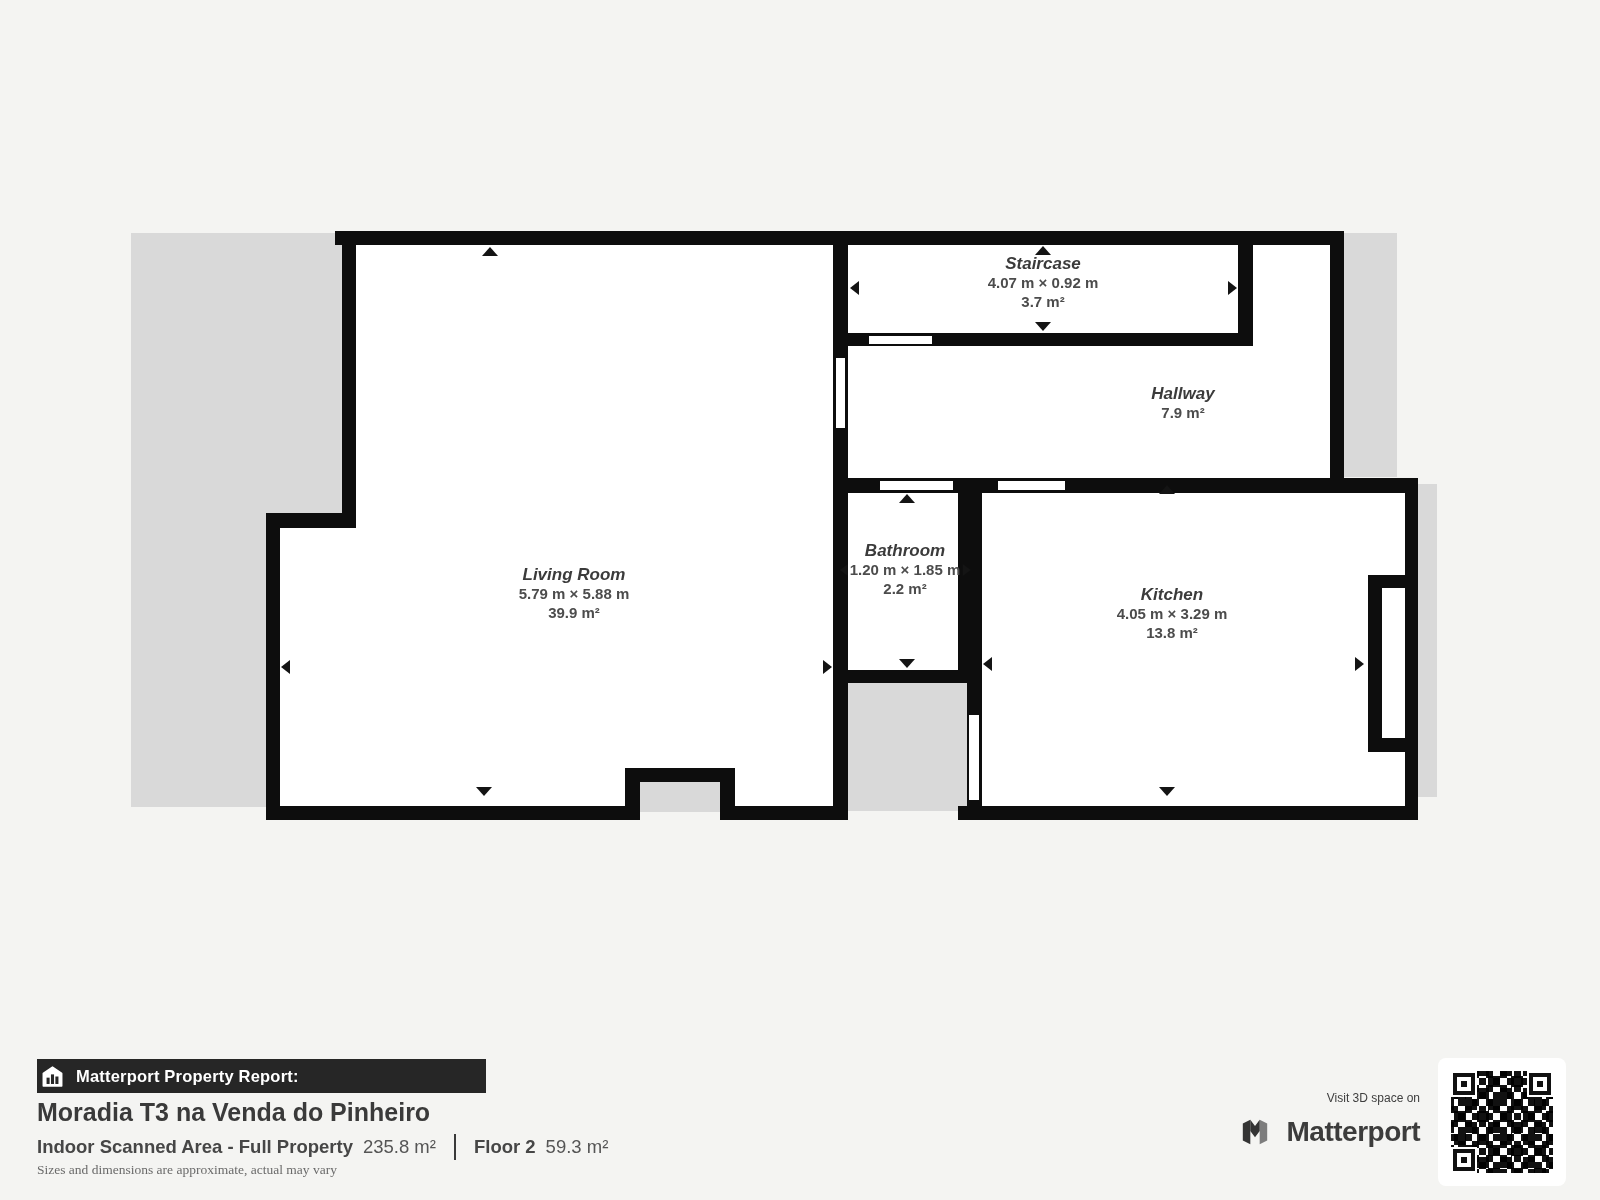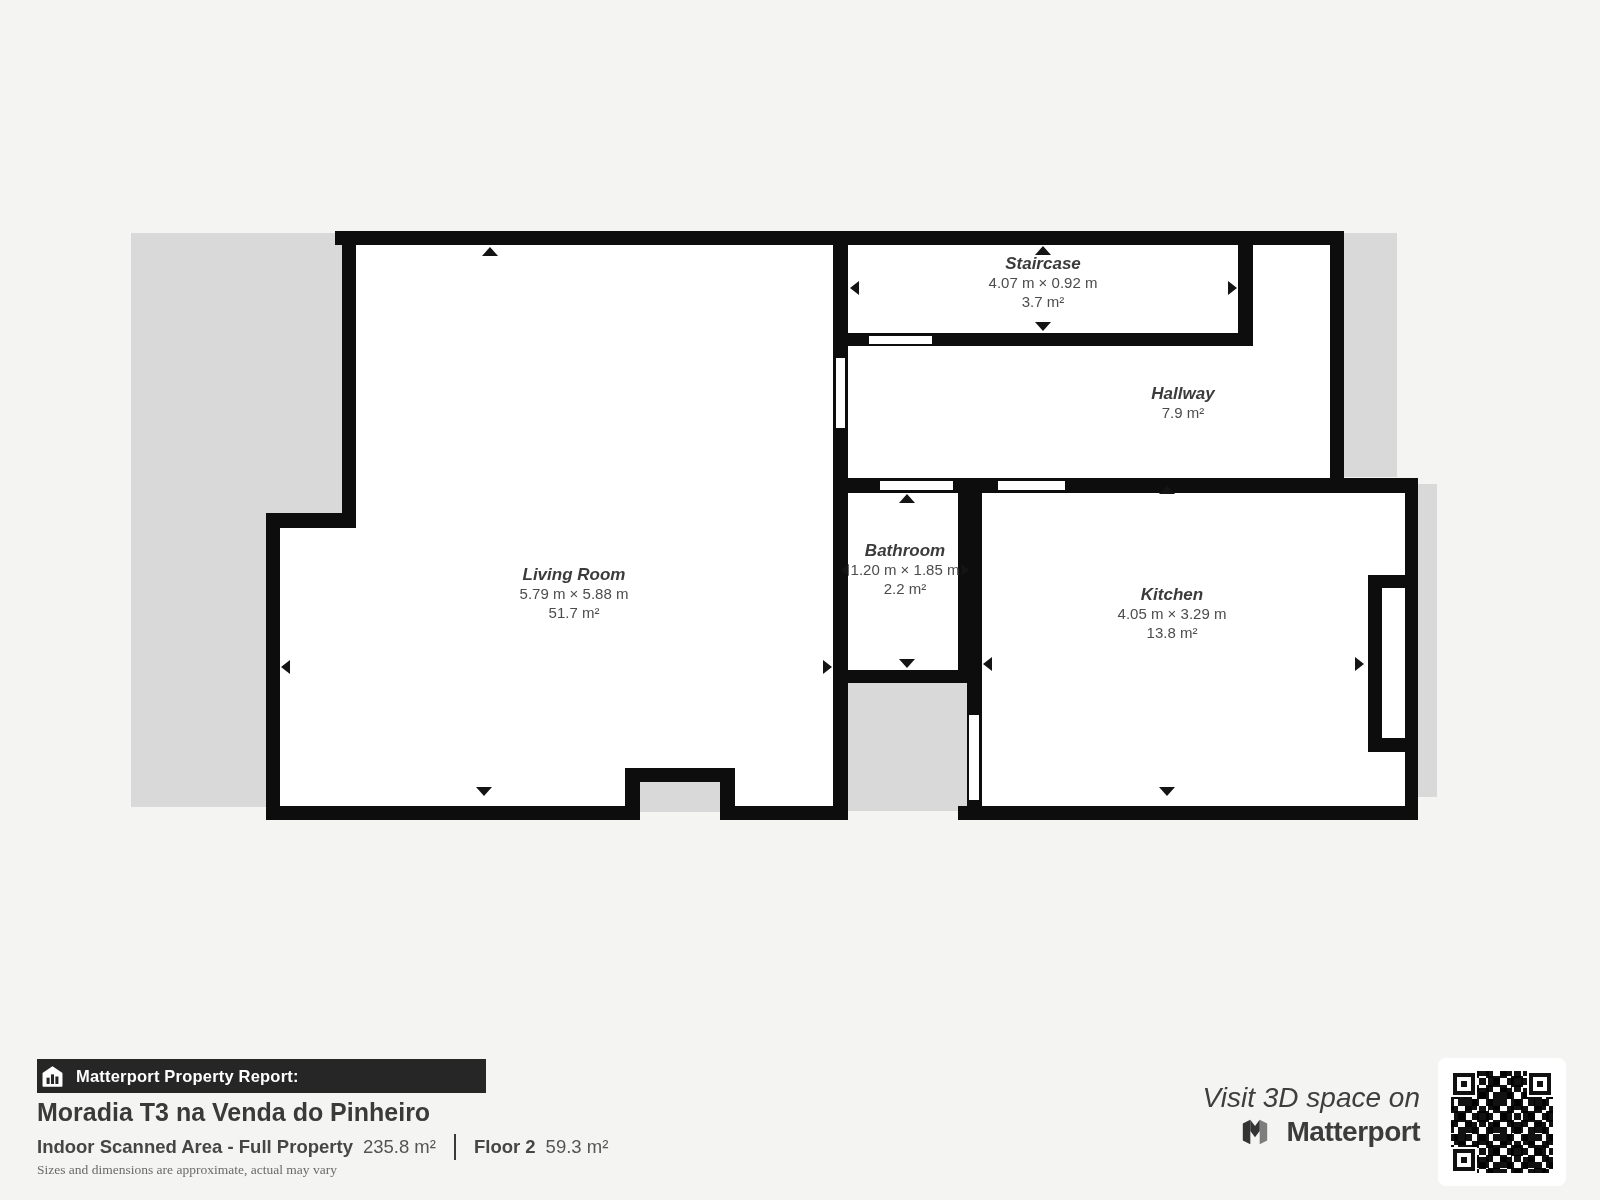--- a/index.html
+++ b/index.html
@@ -8,21 +8,21 @@
     position:relative; width:1600px; height:1200px;
     background:#f4f4f2; overflow:hidden;
   }
   .outside { position:absolute; background:#d9d9d9; }
   .room    { position:absolute; background:#ffffff; }
   .wall    { position:absolute; background:#0d0d0d; }
   .slot    { position:absolute; background:#ffffff; }
 
   .room-label { position:absolute; transform:translateX(-50%); text-align:center; white-space:nowrap; }
   .room-name  { font-size:17px; font-weight:bold; color:#3b3b3b; line-height:19px;font-style:italic; }
-  .room-dims, .room-area { font-size:15px; color:#4c4c4c; line-height:19px; }
+  .room-dims, .room-area { font-size:15px; color:#4c4c4c; line-height:19px;font-weight:bold; }
   .dims-arrows { display:flex; align-items:center; justify-content:center; gap:2px; }
 
   .ar { position:absolute; width:0; height:0; }
   .ar-up    { border-left:8px solid transparent; border-right:8px solid transparent; border-bottom:9px solid #141414; }
   .ar-down  { border-left:8px solid transparent; border-right:8px solid transparent; border-top:9px solid #141414; }
   .ar-left  { border-top:7px solid transparent; border-bottom:7px solid transparent; border-right:9px solid #141414; }
   .ar-right { border-top:7px solid transparent; border-bottom:7px solid transparent; border-left:9px solid #141414; }
   .ar-inline { position:static; display:inline-block; width:0; height:0; }
   .ar-inline.l { border-top:6px solid transparent; border-bottom:6px solid transparent; border-right:8px solid #141414; }
   .ar-inline.r { border-top:6px solid transparent; border-bottom:6px solid transparent; border-left:8px solid #141414; }
@@ -42,21 +42,21 @@
     display:flex; align-items:center; gap:10px;
   }
   .info-line b { color:#464646; }
   .vsep { width:2px; height:26px; background:#3a3a3a; margin:0 8px; }
   .disclaimer {
     position:absolute; left:37px; top:1162px; font-size:13.5px; color:#6a6a6a;font-family:Liberation Serif, serif;
   }
 
   
   .promo { position:absolute; left:1130px; top:1086px; width:290px; text-align:right; color:#3e3e3e; }
-  .promo .visit { font-size:28px; line-height:24px;font-style:italic; }
+  .promo .visit { font-size:12px; line-height:24px; }
   .promo .brand-row { display:flex; justify-content:flex-end; align-items:center; gap:17px; margin-top:6px; }
   .promo .wordmark { font-size:28px; font-weight:bold; letter-spacing:-0.5px; color:#3c3c3c; }
 
   .qr-card {
     position:absolute; left:1438px; top:1058px; width:128px; height:128px;
     background:#ffffff; border-radius:8px;
   }
   .qr {
     position:absolute; left:13px; top:13px; width:102px; height:102px;
     background:
@@ -147,21 +147,21 @@
   </div>
 
   <div class="room-label" style="left:1183px; top:384px;">
     <div class="room-name">Hallway</div>
     <div class="room-area">7.9 m²</div>
   </div>
 
   <div class="room-label" style="left:574px; top:565px;">
     <div class="room-name">Living Room</div>
     <div class="room-dims">5.79 m × 5.88 m</div>
-    <div class="room-area">51.7 m²</div>
+    <div class="room-area">39.9 m²</div>
   </div>
 
   <div class="room-label" style="left:905px; top:541px;">
     <div class="room-name">Bathroom</div>
     <div class="room-dims dims-arrows">
       <span class="ar-inline l"></span>
       <span>1.20 m × 1.85 m</span>
       <span class="ar-inline r"></span>
     </div>
     <div class="room-area">2.2 m²</div>

